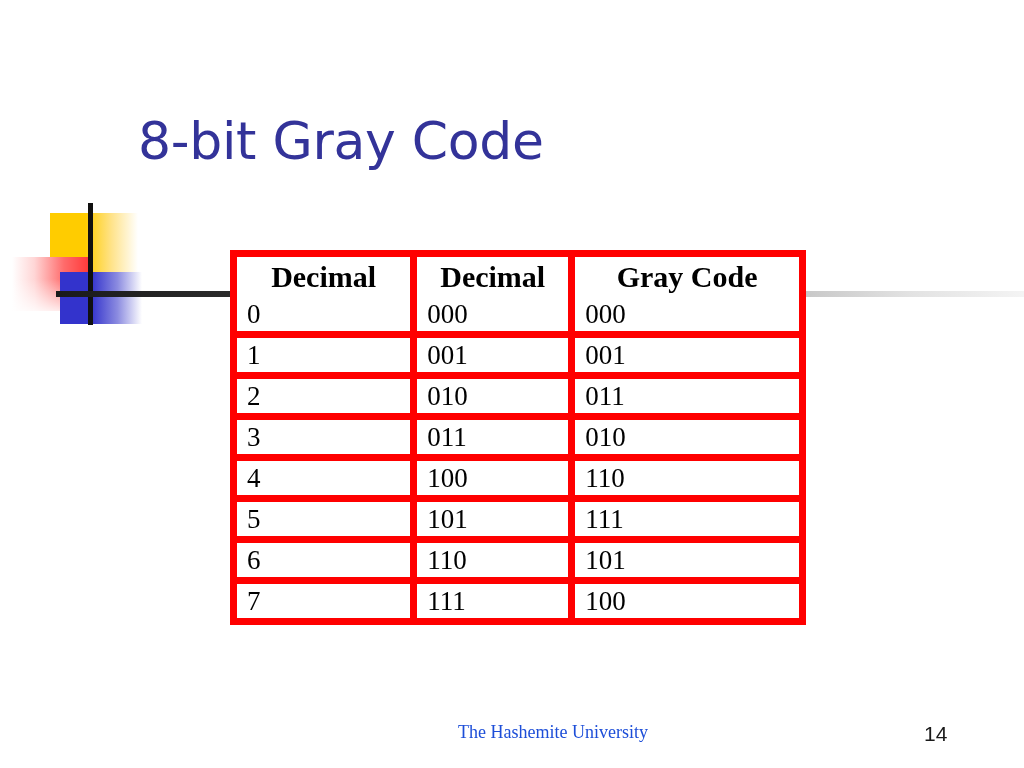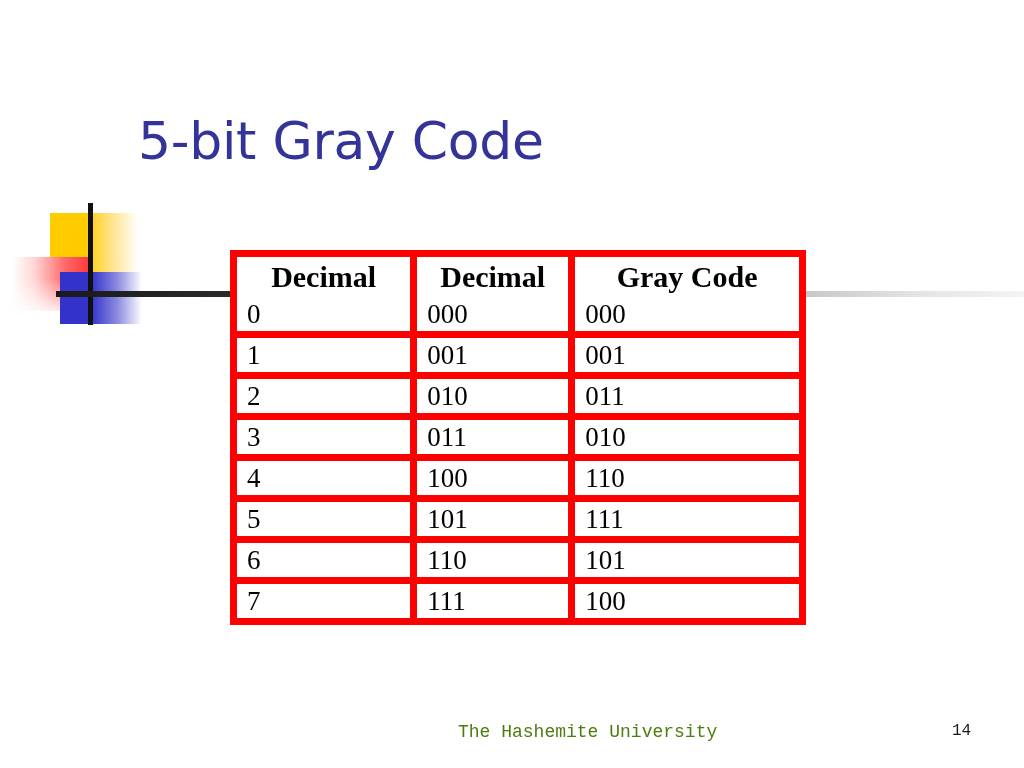--- a/index.html
+++ b/index.html
@@ -129,47 +129,47 @@
   }
   .col-decimal { width: 178px; }
   .col-binary  { width: 156px; }
   .col-gray    { width: 221px; }
 
   
   #footer-university {
     position: absolute;
     left: 458px;
     top: 722px;
-    font-family: Liberation Mono, monospace;
+    font-family: Liberation Serif, serif;
     font-size: 18px;
-    color: #4d7c0f;
+    color: #1d4ed8;
     white-space: nowrap;
   }
   #footer-page-number {
     position: absolute;
-    left: 952px;
+    left: 924px;
     top: 722px;
-    font-family: Liberation Mono, monospace;
-    font-size: 16px;
+    font-family: Liberation Sans, sans-serif;
+    font-size: 21px;
     color: #1a1a1a;
     white-space: nowrap;
   }
 </style>
 </head>
 <body>
 
 <div id="title-decoration">
   <div class="deco-yellow"></div>
   <div class="deco-red"></div>
   <div class="deco-blue"></div>
   <div class="deco-vline"></div>
   <div class="deco-hline"></div>
 </div>
 
-<div id="slide-title">5-bit Gray Code</div>
+<div id="slide-title">8-bit Gray Code</div>
 
 <table id="gray-code-table">
   <colgroup>
     <col class="col-decimal">
     <col class="col-binary">
     <col class="col-gray">
   </colgroup>
   <thead>
     <tr>
       <th>Decimal</th>

